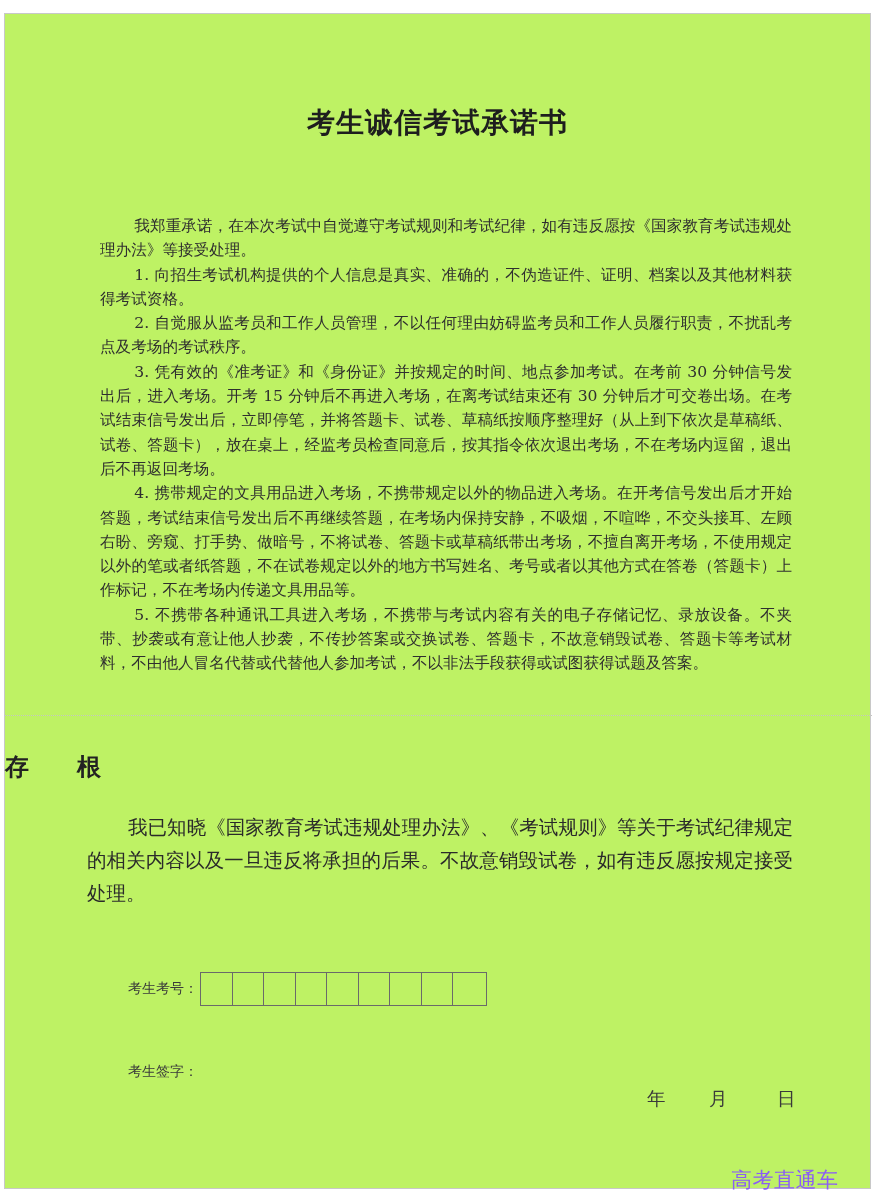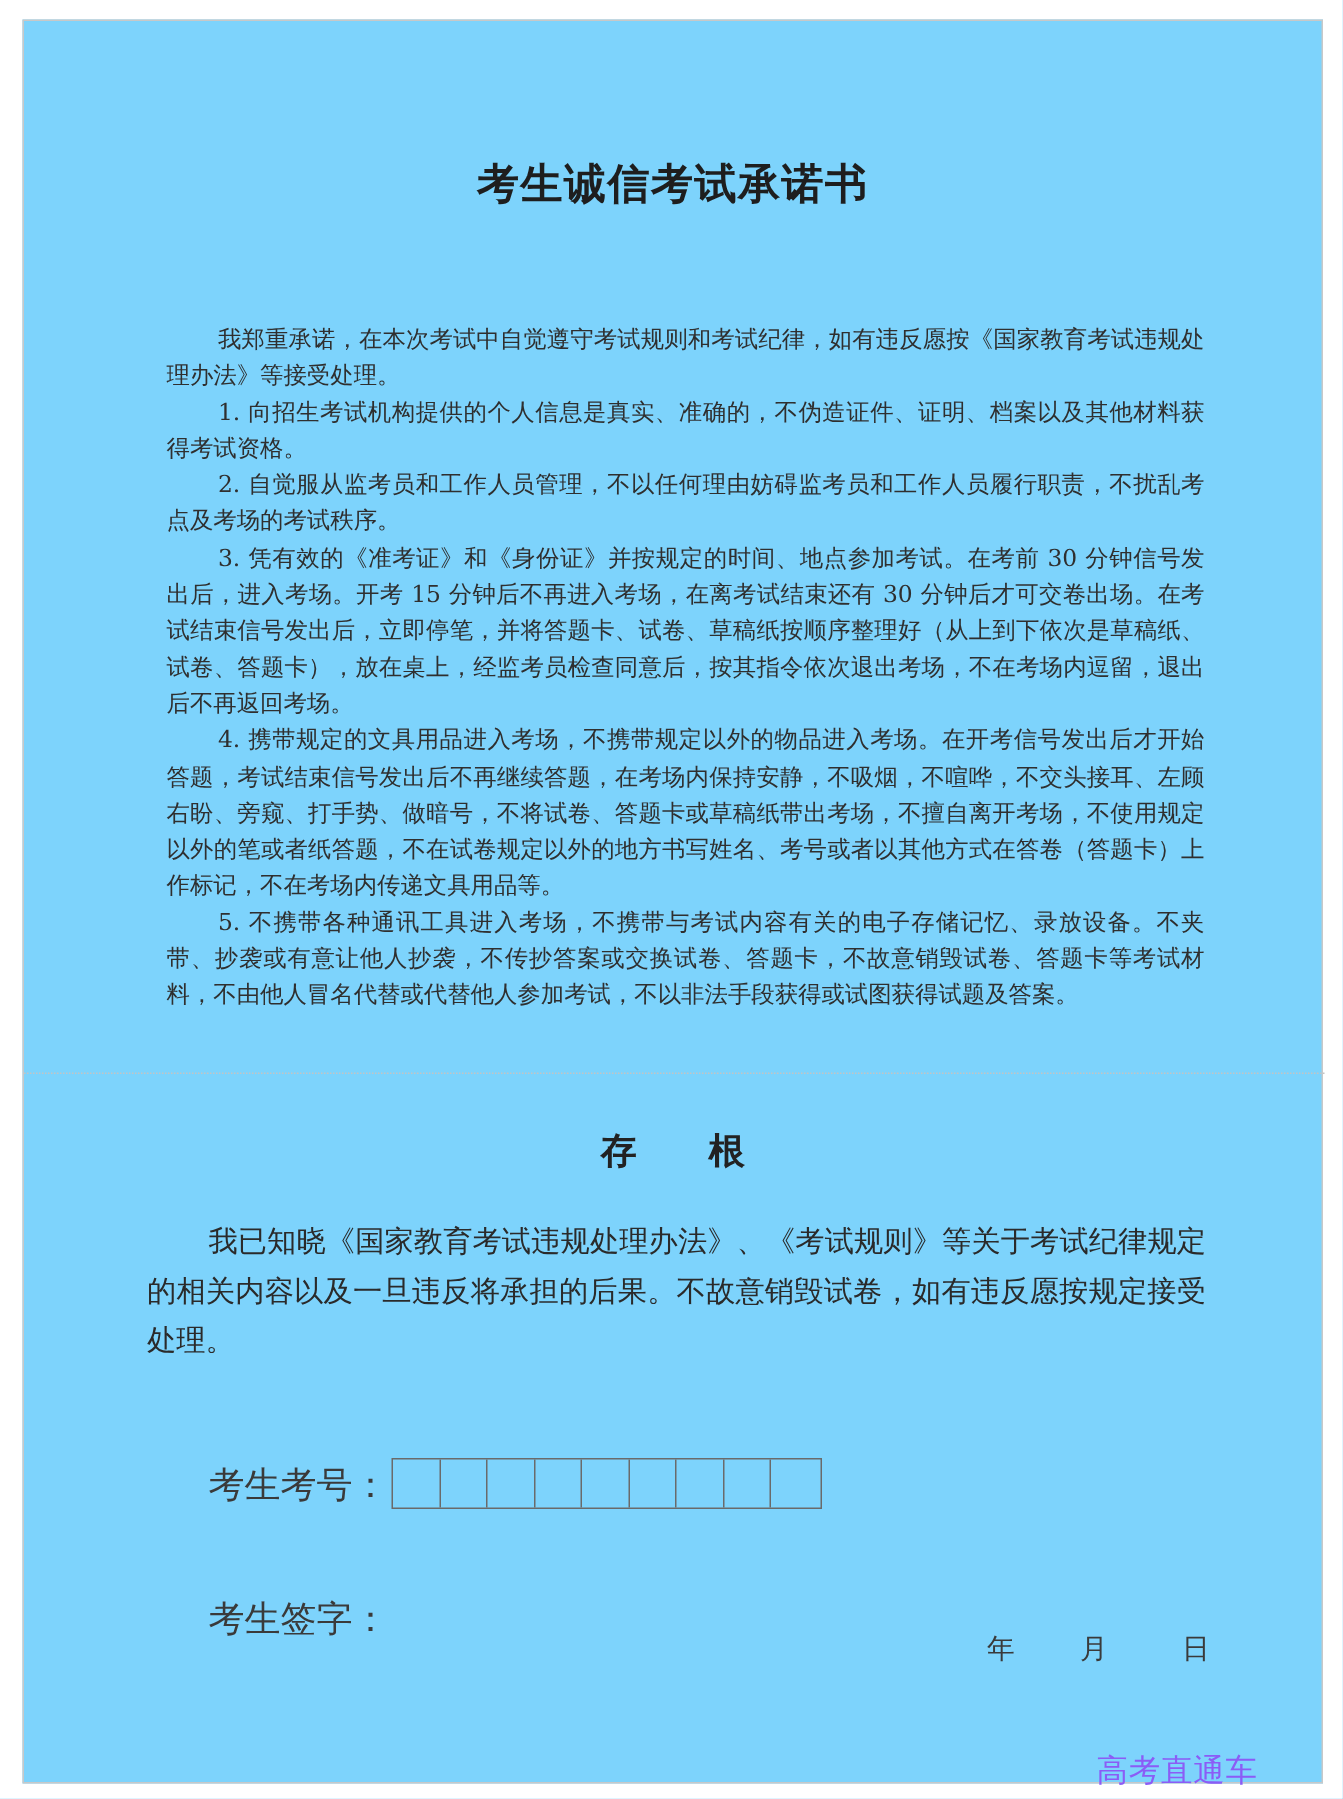--- a/index.html
+++ b/index.html
@@ -10,27 +10,27 @@
   body {
     width: 895px;
     height: 1199px;
     position: relative;
     overflow: hidden;
     font-family: "DejaVu Serif", "Liberation Serif", serif;
     color: #2a2a2a;
   }
   .page {
     position: absolute;
-    left: 15px;
+    left: 4px;
     top: 13px;
     width: 867px;
     height: 1176px;
     border: 1.5px solid #c8c8c8;
     box-sizing: border-box;
-    background: #7dd3fc;
+    background: #bef264;
   }
   .title {
     position: absolute;
     left: 0;
     right: 0;
     top: 90px;
     text-align: center;
     font-size: 28px;
     font-weight: bold;
     letter-spacing: 1px;
@@ -58,21 +58,20 @@
     right: -2px;
     top: 701px;
     height: 0;
     border-top: 1.5px dotted #c4c4c4;
   }
   .stub-title {
     position: absolute;
     left: 0;
     right: 0;
     top: 737px;
-    text-align: center;
     font-size: 24px;
     font-weight: bold;
     color: #222;
     margin: 0;
   }
   .stub-title .ch1, .stub-title .ch2 {
     display: inline-block;
   }
   .stub-title .gap {
     display: inline-block;
@@ -97,22 +96,22 @@
     left: 123px;
     top: 917px;
     font-size: 19px;
     font-weight: bold;
     color: #1c1c1c;
   }
   .field-row {
     position: absolute;
     left: 123px;
     display: flex;
-    align-items: flex-end;
-    font-size: 24px;
+    align-items: center;
+    font-size: 14px;
     color: #3a3a3a;
   }
   .field-number { top: 958px; }
   .field-signature { top: 1030px; margin-top: 19px; }
   .boxes {
     display: flex;
     margin-left: 2px;
     border: 1.5px solid #6a6a6a;
     height: 32px;
   }

